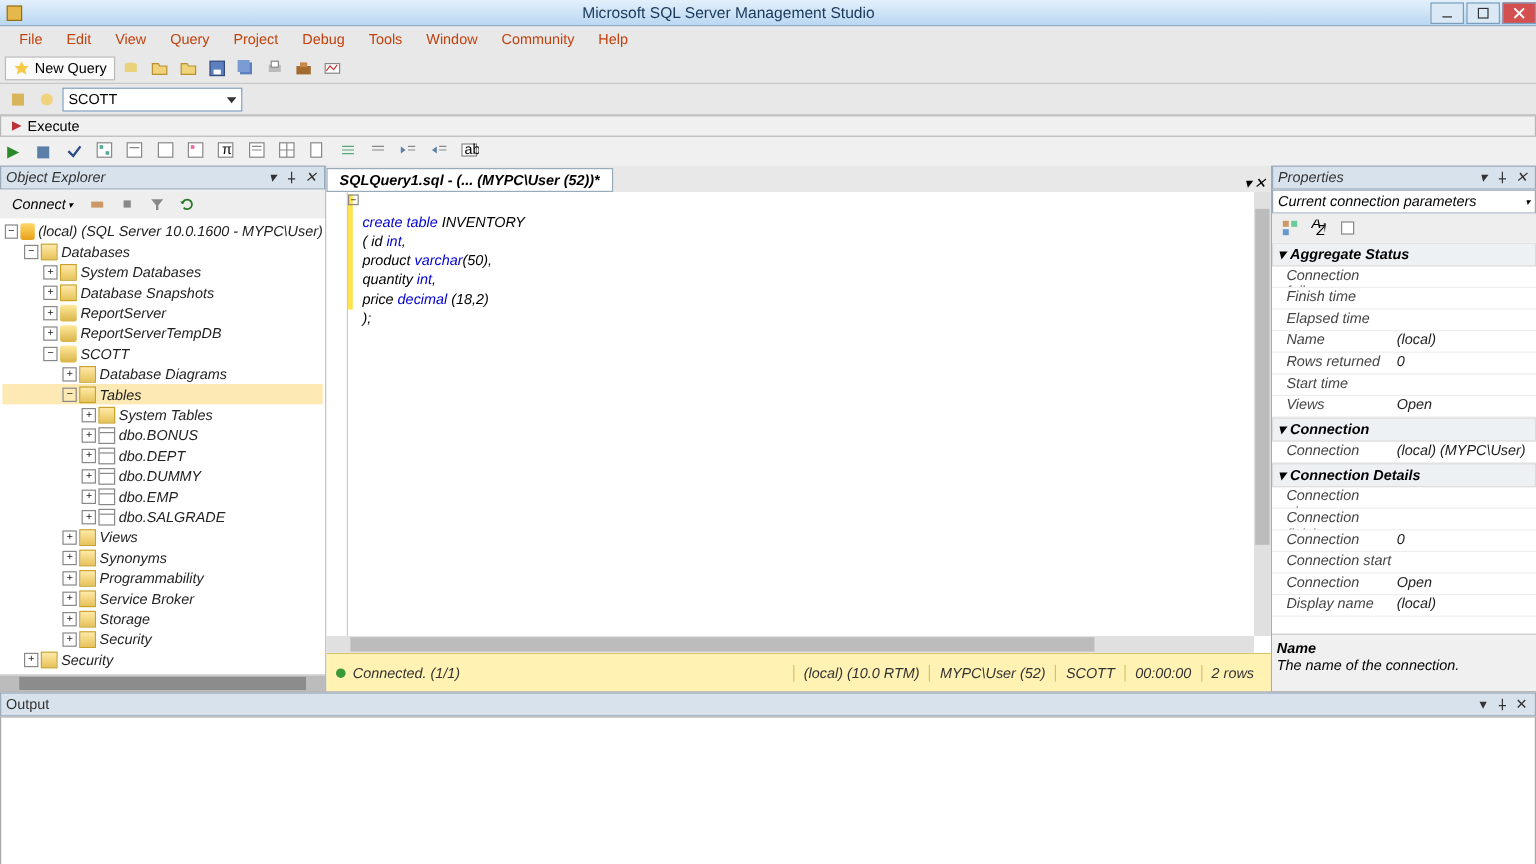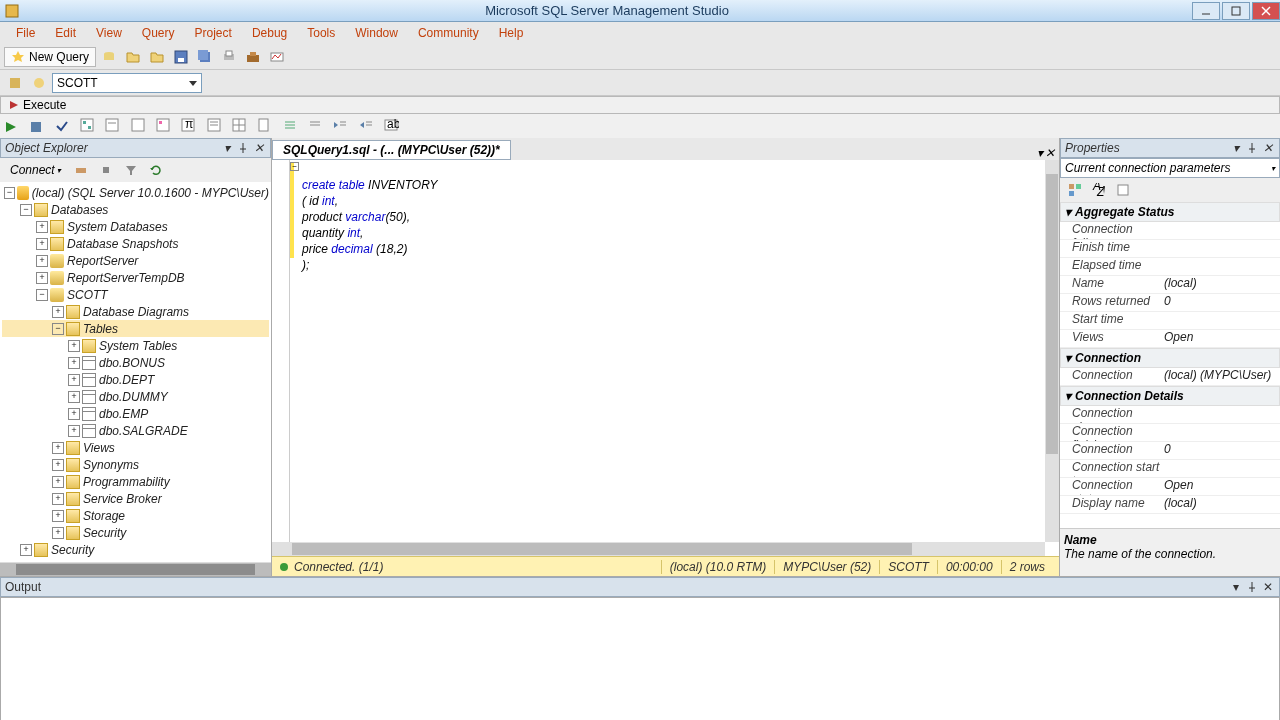--- a/index.html
+++ b/index.html
@@ -51,21 +51,21 @@
 .editor { flex: 1; background: #fff; position: relative; font-family: Consolas, monospace; font-size: 13px; }
 .gutter { position: absolute; left: 0; top: 0; bottom: 14px; width: 18px; border-right: 1px solid #ccc; }
 .outline-top { position: absolute; left: 18px; top: 2px; width: 9px; height: 9px; border:1px solid #888; font-size: 8px; text-align: center; line-height: 8px; }
 .outline-bar { position: absolute; left: 18px; top: 2px; width: 4px; background: #ffe34d; }
 .code { position: absolute; left: 30px; top: 0; right: 14px; bottom: 14px; padding-top: 1px; line-height: 16px; white-space: pre; }
 .kw { color: #0000cd; }
 .ed-vscroll { position: absolute; right: 0; top: 0; bottom: 14px; width: 14px; background: #e0e0e0; }
 .ed-vscroll-thumb { position: absolute; left: 1px; right: 1px; top: 14px; height: 280px; background: #bcbcbc; }
 .ed-hscroll { position: absolute; left: 0; right: 14px; bottom: 0; height: 14px; background: #e0e0e0; }
 .ed-hscroll-thumb { position: absolute; top: 1px; bottom: 1px; left: 20px; width: 620px; background: #bcbcbc; }
-.ed-status { height: 20px; background: #fff2b3; border-top: 1px solid #d6c46a; display: flex; align-items: center; padding: 0 6px; font-size: 11px; color: #333; }
+.ed-status { height: 32px; background: #fff2b3; border-top: 1px solid #d6c46a; display: flex; align-items: center; padding: 0 6px; font-size: 11px; color: #333; }
 .ed-status .cell { padding: 0 8px; border-left: 1px solid #d6c46a; }
 .ed-status .first { border: none; flex: 1; display: flex; gap: 4px; align-items: center; }
 
 .props { width: 220px; }
 .props-sub { height: 20px; border: 1px solid #9ab; background: #fff; display: flex; align-items: center; padding: 0 4px; font-size: 11px; }
 .props-tb { height: 24px; background: #eee; display: flex; align-items: center; gap: 2px; padding: 0 4px; }
 .prop-grid { flex: 1; background: #fff; overflow: auto; font-size: 11px; }
 .prop-cat { background: #eef1f3; padding: 2px 4px; border: 1px solid #ddd; display: flex; gap: 4px; font-weight: bold; }
 .prop-row { display: flex; height: 18px; border-bottom: 1px solid #eee; }
 .prop-row .k { width: 100px; padding-left: 12px; color: #444; overflow: hidden; }

